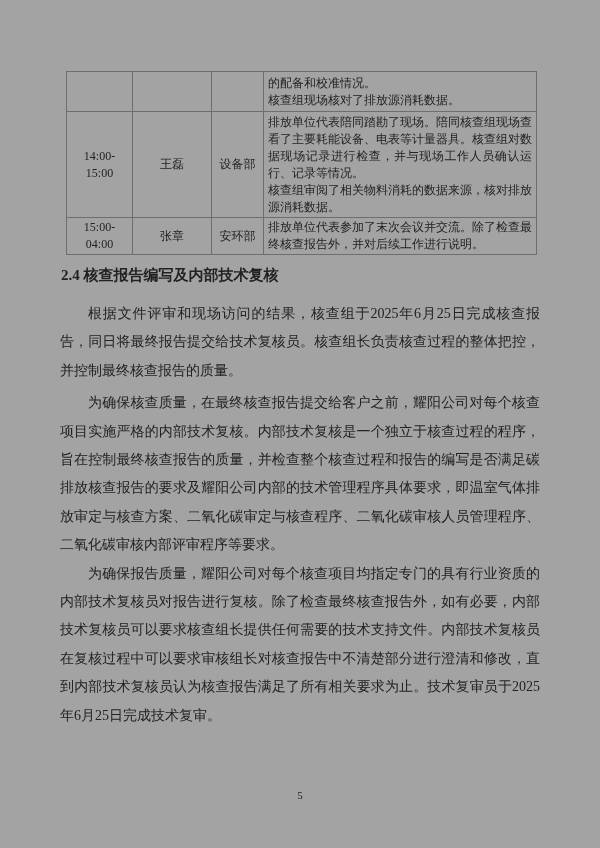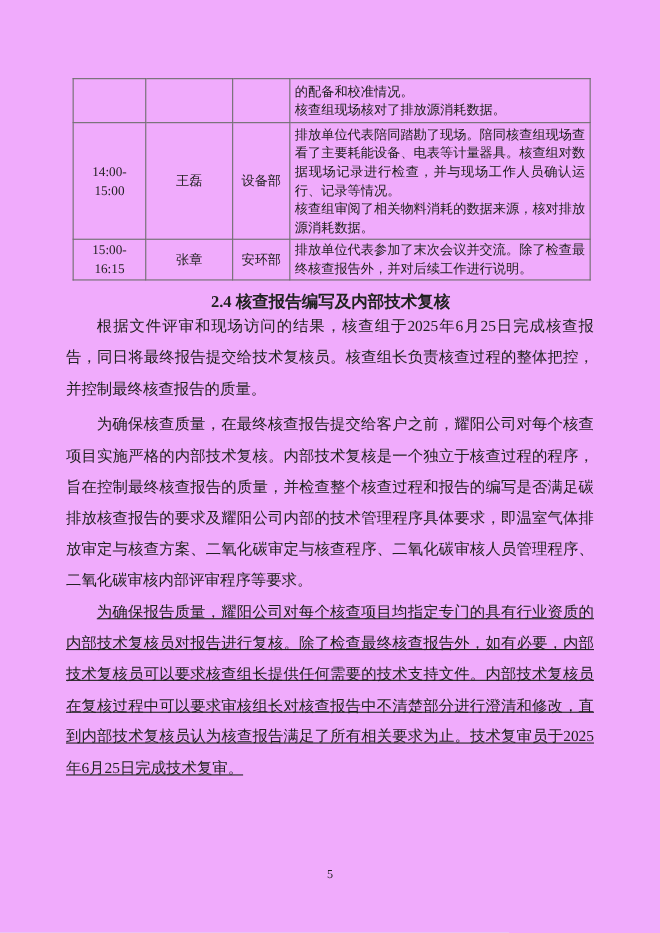--- a/index.html
+++ b/index.html
@@ -1,21 +1,21 @@
 <!DOCTYPE html>
 <html><head>
 <meta charset="utf-8">
 <style>
   html, body { margin: 0; padding: 0; background: #e8e8e8; }
   .page {
     position: relative;
     width: 600px;
     height: 848px;
     margin: 0 auto;
-    background: #f0abfc;
+    background: #a3a3a3;
     box-sizing: border-box;
     padding: 71px 60px 0 60px;
     font-family: "Liberation Serif", "DejaVu Serif", serif;
     color: #222222;
     overflow: hidden;
   }
   table.schedule {
     border-collapse: collapse;
     table-layout: fixed;
     width: 470px;
@@ -34,41 +34,40 @@
   td.c-act { text-align: justify; padding: 2px 7px; }
   tr.r1 { height: 40px; }
   tr.r2 { height: 106px; }
   tr.r3 { height: 33px; }
 
   h2.sec {
     font-size: 15px;
     font-weight: bold;
     line-height: 17px;
     margin: 12px 0 0 1px;
-    text-align: center;
   }
   h3.sub {
     font-size: 15px;
     font-weight: bold;
     line-height: 17px;
     margin: 10px 0 0 33px;
   }
   h3#h242 { margin-top: 15px; }
 
   p.body {
     width: 480px;
     font-size: 14px;
     line-height: 28.4px;
     text-align: justify;
     text-indent: 2em;
     margin: 0;
   }
-  p#p241 { }
+  p#p241 { margin-top: 16px; }
   p#p242a { margin-top: 4px; }
-  p#p242b { margin-top: 0; text-decoration: underline; }
+  p#p242b { margin-top: 0; }
 
   .pageno {
     position: absolute;
     left: 0;
     right: 0;
     bottom: 46px;
     text-align: center;
     font-size: 11px;
     line-height: 13px;
     color: #222222;
@@ -97,21 +96,21 @@
       <tr class="r2">
         <td class="c-center">14:00-
 15:00</td>
         <td class="c-center">王磊</td>
         <td class="c-center">设备部</td>
         <td class="c-act">排放单位代表陪同踏勘了现场。陪同核查组现场查看了主要耗能设备、电表等计量器具。核查组对数据现场记录进行检查，并与现场工作人员确认运行、记录等情况。
 核查组审阅了相关物料消耗的数据来源，核对排放源消耗数据。</td>
       </tr>
       <tr class="r3">
         <td class="c-center">15:00-
-16:15</td>
+04:00</td>
         <td class="c-center">张章</td>
         <td class="c-center">安环部</td>
         <td class="c-act">排放单位代表参加了末次会议并交流。除了检查最终核查报告外，并对后续工作进行说明。</td>
       </tr>
     </tbody>
   </table>
 
   <h2 class="sec" id="h24">2.4 核查报告编写及内部技术复核</h2>
 
 

